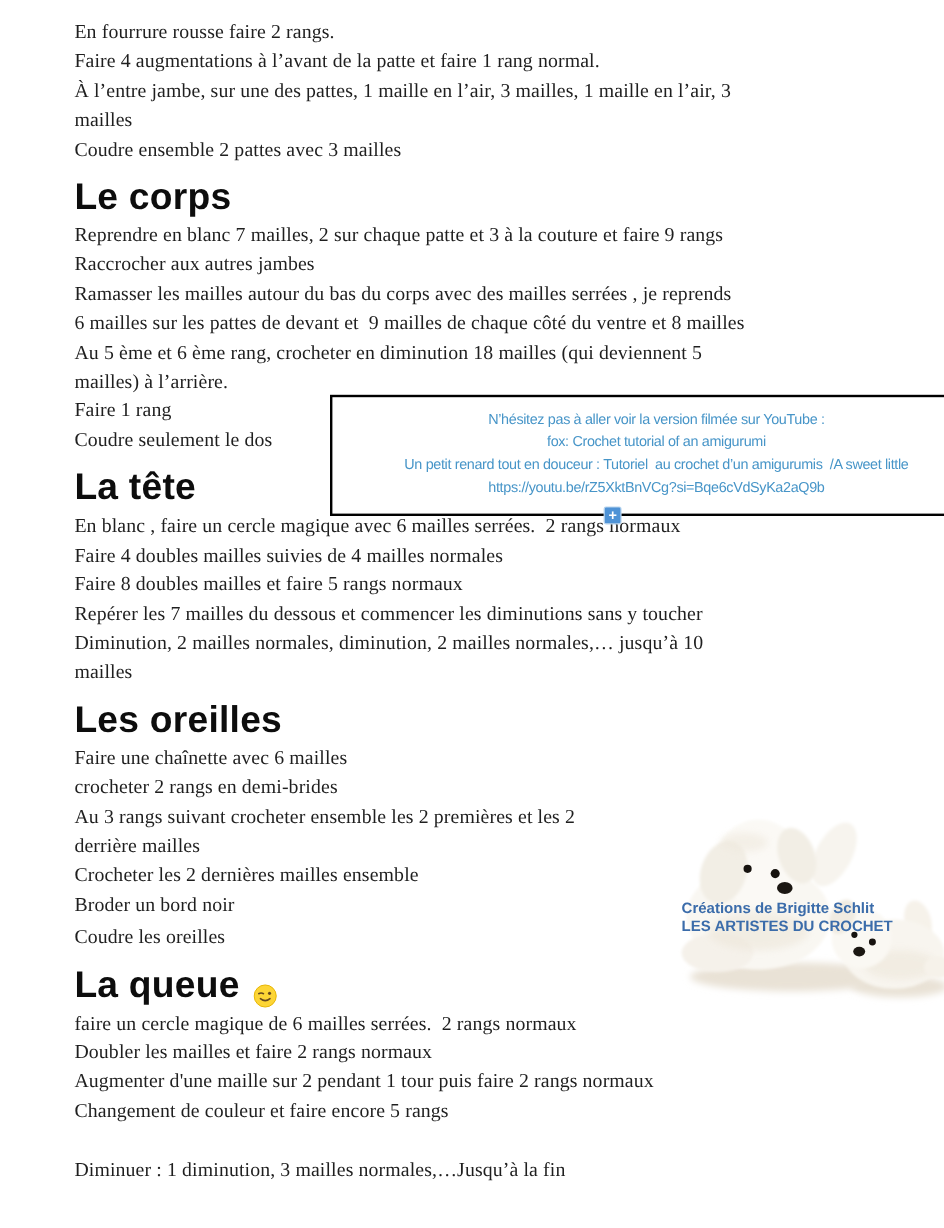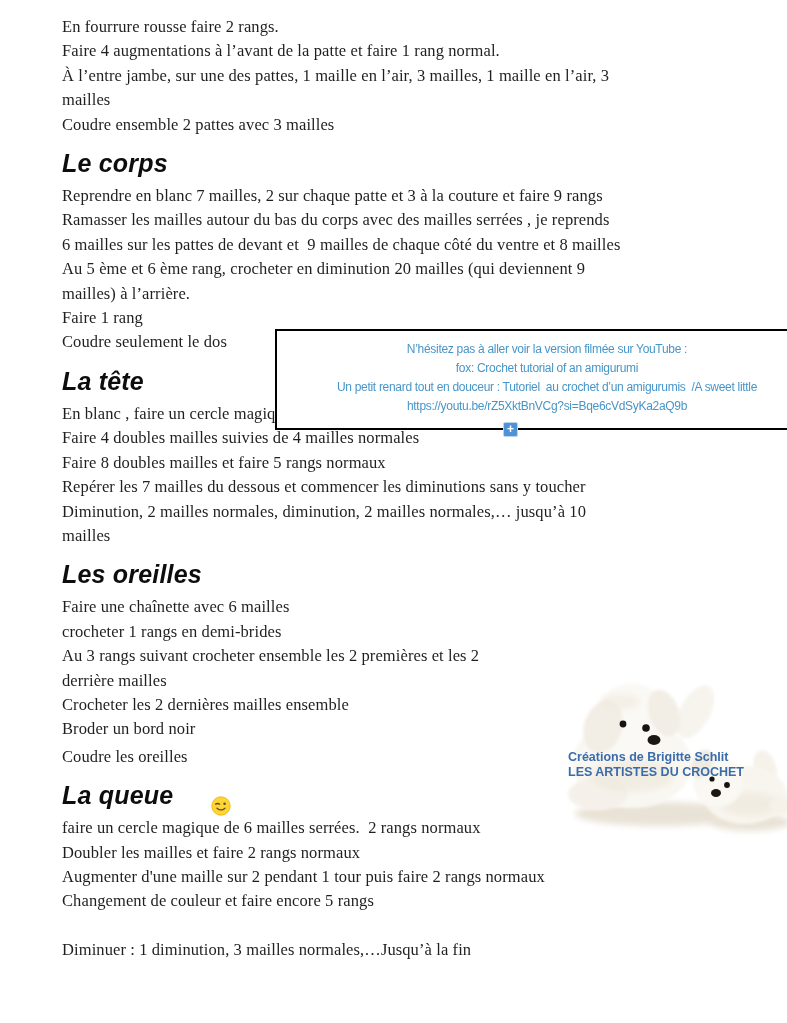--- a/index.html
+++ b/index.html
@@ -18,26 +18,25 @@
   .line{
     font-size:16.5px;
     line-height:24.4px;
     min-height:24.4px;
     white-space:pre-wrap;
     letter-spacing:0.1px;
   }
   h2.h{
     font-family:"Liberation Sans","DejaVu Sans",sans-serif;
     font-weight:700;
-    font-size:25px;
+    font-size:31px;
     line-height:29px;
     color:#0d0d0d;
     margin:12px 0 6px 0;
     letter-spacing:0.2px;
-    font-style:italic;
   }
   .emoji-line{display:flex;align-items:center;gap:23px;margin-top:3px;}
   .wink{width:20px;height:20px;display:inline-block;}
   
   .ytbox{
     position:absolute;left:275px;top:329px;
     width:544px;height:101px;
     box-sizing:border-box;
     border:2px solid #000000;
     background:#ffffff;
@@ -95,42 +94,43 @@
       <div class="line">En fourrure rousse faire 2 rangs.</div>
       <div class="line">Faire 4 augmentations à l’avant de la patte et faire 1 rang normal.</div>
       <div class="line">À l’entre jambe, sur une des pattes, 1 maille en l’air, 3 mailles, 1 maille en l’air, 3</div>
       <div class="line">mailles</div>
       <div class="line">Coudre ensemble 2 pattes avec 3 mailles</div>
     </div>
 
     <h2 class="h">Le corps</h2>
     <div class="para">
       <div class="line">Reprendre en blanc 7 mailles, 2 sur chaque patte et 3 à la couture et faire 9 rangs</div>
+      <div class="line">Raccrocher aux autres jambes</div>
       <div class="line">Ramasser les mailles autour du bas du corps avec des mailles serrées , je reprends</div>
       <div class="line">6 mailles sur les pattes de devant et  9 mailles de chaque côté du ventre et 8 mailles</div>
-      <div class="line">Au 5 ème et 6 ème rang, crocheter en diminution 20 mailles (qui deviennent 9</div>
+      <div class="line">Au 5 ème et 6 ème rang, crocheter en diminution 18 mailles (qui deviennent 5</div>
       <div class="line">mailles) à l’arrière.</div>
       <div class="line">Faire 1 rang</div>
       <div class="line">Coudre seulement le dos</div>
     </div>
 
     <h2 class="h">La tête</h2>
     <div class="para">
       <div class="line">En blanc , faire un cercle magique avec 6 mailles serrées.  2 rangs normaux</div>
       <div class="line">Faire 4 doubles mailles suivies de 4 mailles normales</div>
       <div class="line">Faire 8 doubles mailles et faire 5 rangs normaux</div>
       <div class="line">Repérer les 7 mailles du dessous et commencer les diminutions sans y toucher</div>
       <div class="line">Diminution, 2 mailles normales, diminution, 2 mailles normales,… jusqu’à 10</div>
       <div class="line">mailles</div>
     </div>
 
     <h2 class="h">Les oreilles</h2>
     <div class="para">
       <div class="line">Faire une chaînette avec 6 mailles</div>
-      <div class="line">crocheter 1 rangs en demi-brides</div>
+      <div class="line">crocheter 2 rangs en demi-brides</div>
       <div class="line">Au 3 rangs suivant crocheter ensemble les 2 premières et les 2</div>
       <div class="line">derrière mailles</div>
       <div class="line">Crocheter les 2 dernières mailles ensemble</div>
       <div class="line">Broder un bord noir</div>
       <div class="line emoji-line">
         <span>Coudre les oreilles</span>
         <span class="wink">
           <svg viewBox="0 0 20 20" width="20" height="20" aria-hidden="true">
             <circle cx="10" cy="10" r="9.2" fill="#fdd535"></circle>
             <circle cx="10" cy="10" r="9.2" fill="none" stroke="#e6b400" stroke-width="0.8"></circle>

